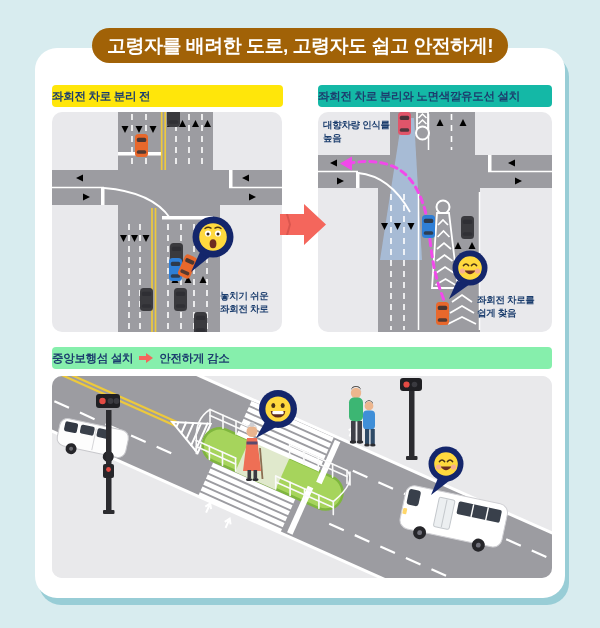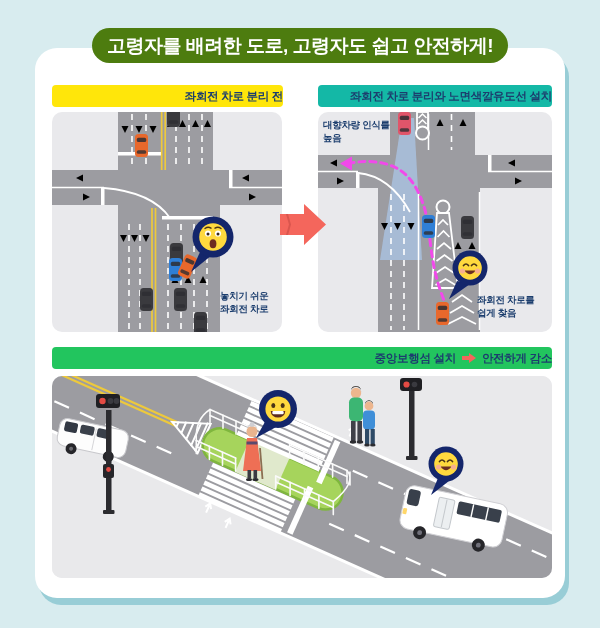--- a/index.html
+++ b/index.html
@@ -10,34 +10,34 @@
     position:relative;overflow:hidden;
   }
   .stage{position:absolute;left:0;top:0;width:600px;height:628px;}
   .card{
     position:absolute;left:35px;top:48px;width:530px;height:550px;
     background:#ffffff;border-radius:22px;
     box-shadow:4px 7px 0 #98cdd6;
   }
   .banner{
     position:absolute;left:92px;top:28px;width:416px;height:35px;
-    background:#4d7c0f;border-radius:18px;
+    background:#a16207;border-radius:18px;
     color:#ffffff;font-weight:bold;font-size:19px;letter-spacing:-0.5px;
     display:flex;align-items:center;justify-content:center;
     z-index:5;
   }
   .hdr{
     position:absolute;height:22px;border-radius:4px;
-    display:flex;align-items:center;justify-content:flex-end;gap:6px;
+    display:flex;align-items:center;justify-content:flex-start;gap:6px;
     font-weight:bold;font-size:11.5px;color:#1c3e6e;letter-spacing:-0.3px;
     z-index:3;
   }
   .hdr-yellow{left:52px;top:85px;width:231px;background:#ffe60a;}
   .hdr-blue{left:318px;top:85px;width:234px;background:#14b8a6;}
-  .hdr-bottom{left:52px;top:347px;width:500px;background:#22c55e;}
+  .hdr-bottom{left:52px;top:347px;width:500px;background:#86efac;}
   .panel{position:absolute;z-index:2;}
   .panel-before{left:52px;top:112px;width:230px;height:220px;}
   .panel-after{left:318px;top:112px;width:234px;height:220px;}
   .panel-bottom{left:52px;top:376px;width:500px;height:202px;}
   .panel svg{position:absolute;left:0;top:0;}
   .overlay{
     position:absolute;font-weight:bold;font-size:9.5px;line-height:1.35;
     color:#1c3e6e;letter-spacing:-0.3px;z-index:4;white-space:nowrap;
   }
   .overlay span{display:block;}

